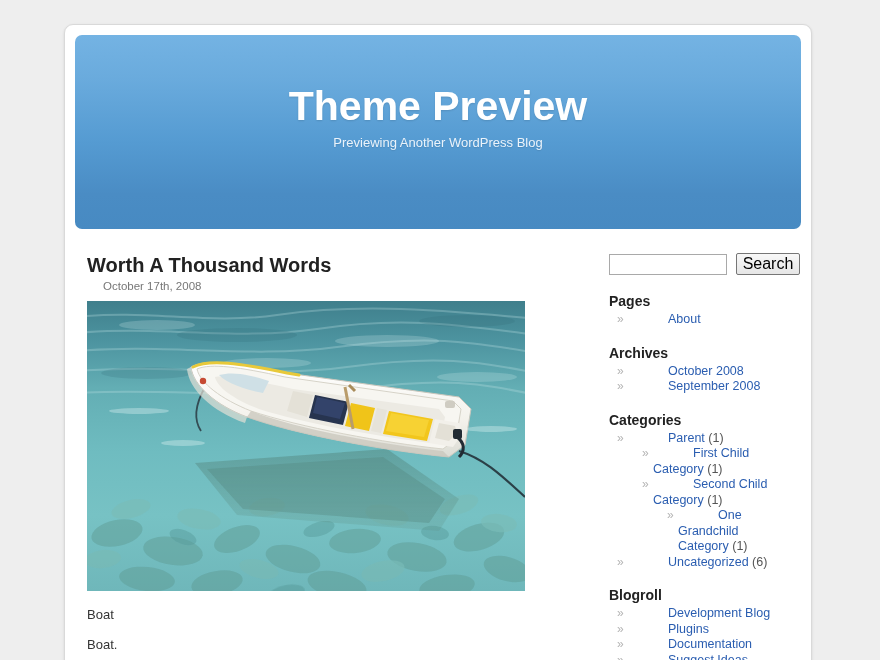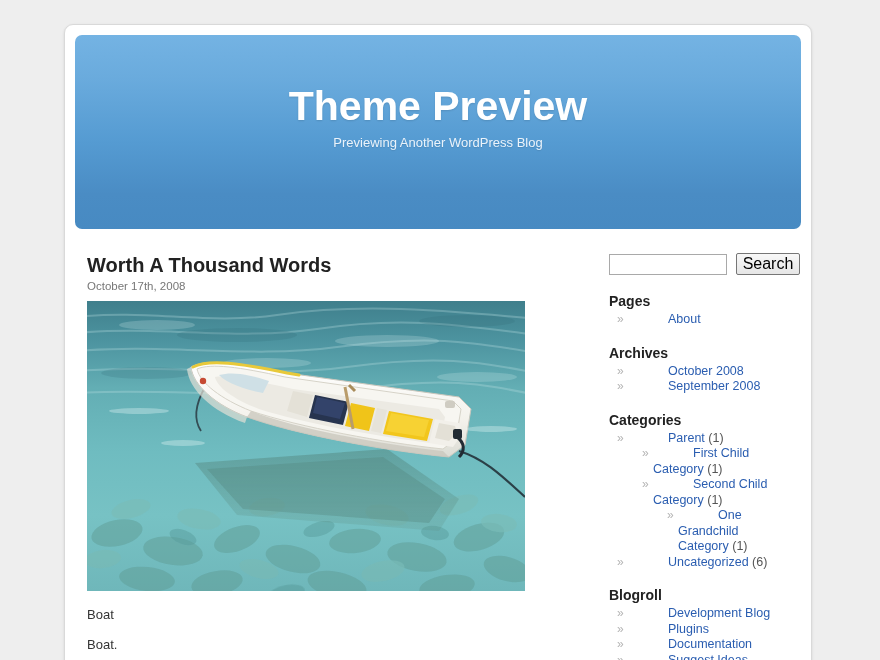--- a/index.html
+++ b/index.html
@@ -82,21 +82,21 @@
 
   
   .post-title {
     margin: 0 0 3px 0;
     font-size: 20px;
     line-height: 24px;
     font-weight: bold;
     color: #222222;
   }
   .post-date {
-    margin: 0 0 9px 0;
+    margin: 0 0 9px 16px;
     font-size: 11.5px;
     color: #777777;
   }
   .post-entry p {
     margin: 0 0 11px 0;
     font-size: 13px;
     line-height: 19px;
     color: #333333;
   }
   .post-figure {

